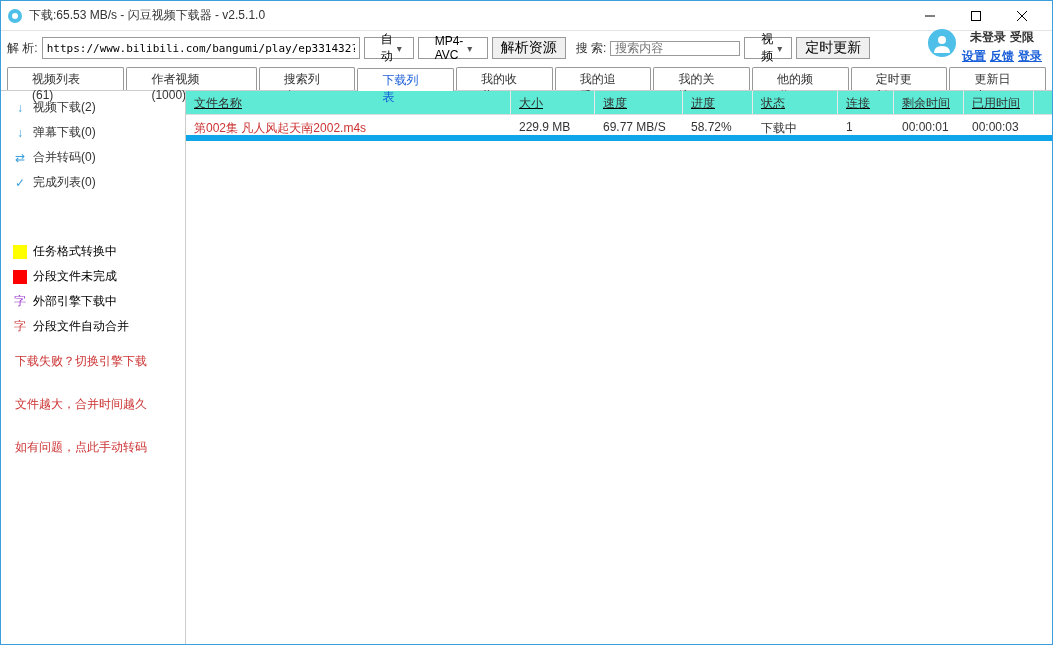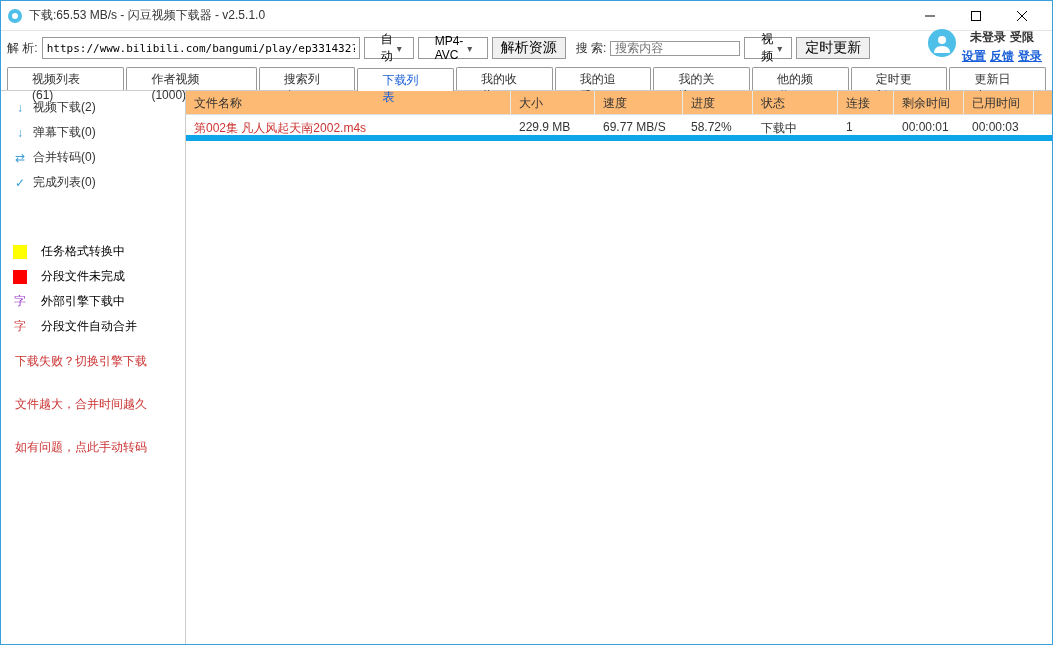--- a/index.html
+++ b/index.html
@@ -25,30 +25,30 @@
     .user-row.bottom span { color: #1a5fd8; cursor: pointer; font-weight: bold; text-decoration: underline; }
     .tabs { height: 26px; display: flex; padding: 2px 6px 0 6px; gap: 2px; border-bottom: 1px solid #ccc; }
     .tab { border: 1px solid #999; border-bottom: none; padding: 3px 24px; background: #fff; cursor: pointer; font-size: 12px; color: #333; border-radius: 2px 2px 0 0; }
     .tab.active { color: #1a5fd8; position: relative; top: 1px; background: #fff; }
     .content { flex: 1; display: flex; overflow: hidden; }
     .sidebar { width: 185px; border-right: 1px solid #ccc; padding: 6px 8px; display: flex; flex-direction: column; gap: 4px; }
     .side-item { display: flex; align-items: center; gap: 6px; padding: 2px 4px; cursor: pointer; font-size: 12px; color: #333; }
     .side-icon { width: 14px; display: flex; justify-content: center; font-size: 12px; }
     .side-item.blue .side-icon { color: #3a9fda; }
     .spacer { height: 40px; }
-    .legend-item { display: flex; align-items: center; gap: 14px; padding: 2px 4px; font-size: 12px; }
+    .legend-item { display: flex; align-items: center; gap: 6px; padding: 2px 4px; font-size: 12px; }
     .legend-box { width: 14px; height: 14px; }
     .legend-box.yellow { background: #ffff00; }
     .legend-box.red { background: #ff0000; }
     .legend-char { width: 14px; text-align: center; font-size: 12px; }
     .legend-char.purple { color: #9933cc; }
     .legend-char.red { color: #cc3333; }
     .help-text { padding: 4px 6px; font-size: 12px; color: #cc3333; margin-top: 8px; cursor: pointer; }
     .main { flex: 1; display: flex; flex-direction: column; }
-    .table-header { display: flex; height: 24px; background: #fdba74; border-bottom: 1px solid #ddd; }
+    .table-header { display: flex; height: 24px; background: #5eead4; border-bottom: 1px solid #ddd; text-decoration: underline; }
     .table-header .col { padding: 4px 8px; font-size: 12px; color: #333; border-right: 1px solid #e8e8e8; }
     .table-row { display: flex; height: 26px; border-bottom: 6px solid #0ea5e9; }
     .table-row .col { padding: 5px 8px; font-size: 12px; color: #333; overflow: hidden; white-space: nowrap; }
     .table-row.red .col.name { color: #cc3333; }
     .col.name { width: 325px; }
     .col.size { width: 84px; }
     .col.speed { width: 88px; }
     .col.progress { width: 70px; }
     .col.status { width: 85px; }
     .col.conn { width: 56px; }

